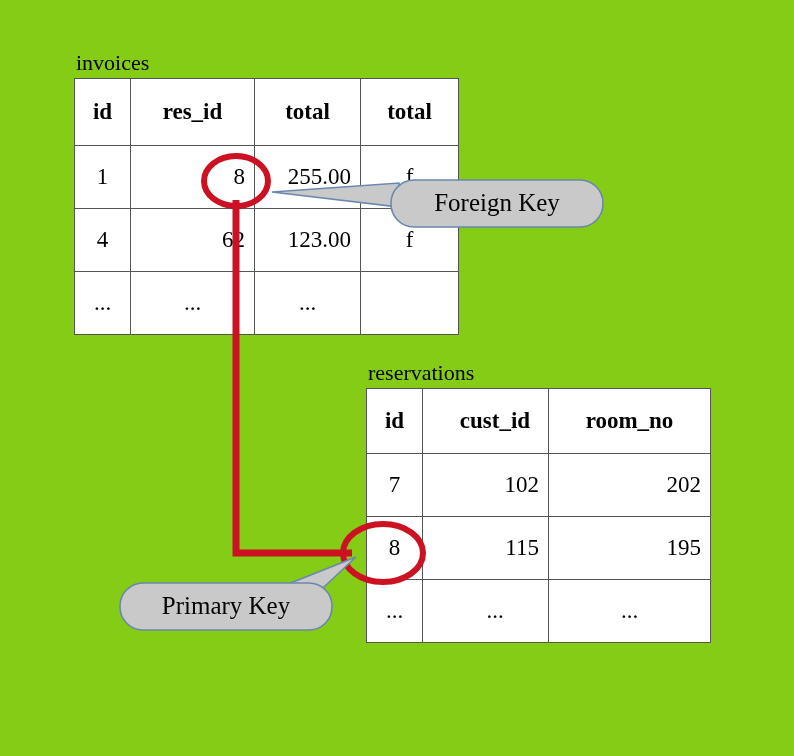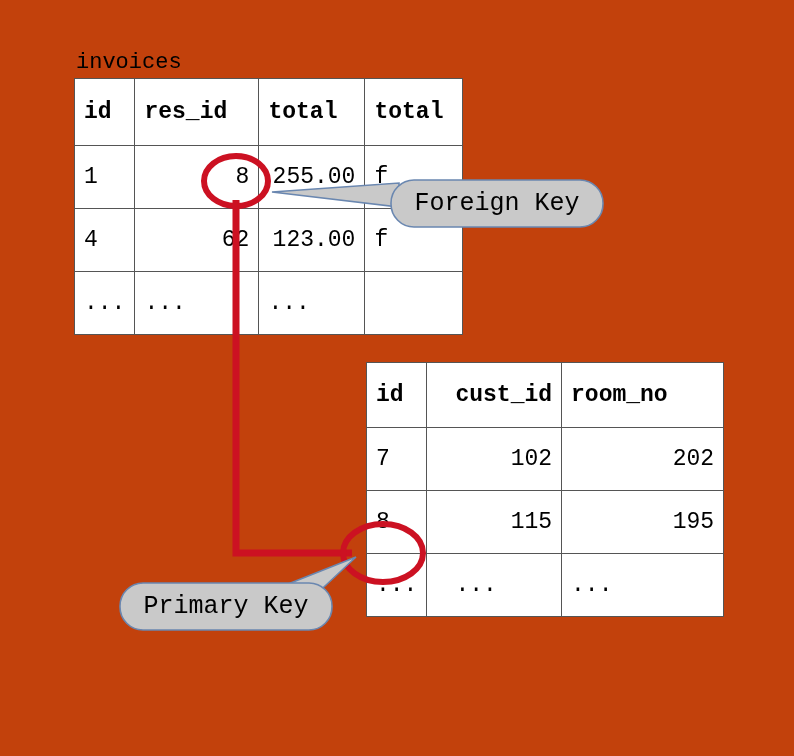--- a/index.html
+++ b/index.html
@@ -4,23 +4,23 @@
 <style>
   html, body {
     margin: 0;
     padding: 0;
     background: #ffffff;
   }
   #canvas {
     position: relative;
     width: 794px;
     height: 756px;
-    background: #c2410c;
+    background: #84cc16;
     overflow: hidden;
-    font-family: Liberation Mono, monospace;
+    font-family: Liberation Serif, serif;
   }
 
   
   .tbl-wrap { position: absolute; }
 
   .tbl-title {
     font-size: 22px;
     color: #000000;
     line-height: 1;
     white-space: nowrap;
@@ -39,21 +39,21 @@
     font-size: 23px;
     color: #000000;
     font-weight: normal;
     vertical-align: middle;
     box-sizing: border-box;
     white-space: nowrap;
   }
   table.db th {
     font-weight: bold;
   }
-  .al-left   { text-align: left; }
+  .al-left   { text-align: center; }
   .al-right  { text-align: right; }
   .al-center { text-align: right; }
 
   
   #tbl-invoices-wrap { left: 74px; top: 52px; }
   #tbl-invoices .c0 { width: 56px; }
   #tbl-invoices .c1 { width: 124px; }
   #tbl-invoices .c2 { width: 106px; }
   #tbl-invoices .c3 { width: 98px; }
   #tbl-invoices tr { height: 63px; }
@@ -118,20 +118,21 @@
         <td class="c0 al-left">...</td>
         <td class="c1 al-left">...</td>
         <td class="c2 al-left">...</td>
         <td class="c3 al-left"></td>
       </tr>
     </tbody>
       </table>
   </div>
 
   <div class="tbl-wrap" id="tbl-reservations-wrap">
+    <div class="tbl-title">reservations</div>
     <table class="db" id="tbl-reservations">
       <tbody>
           <tr class="hdr">
         <th class="c0 al-left">id</th>
         <th class="c1 al-left">cust_id</th>
         <th class="c2 al-left">room_no</th>
       </tr>
       <tr>
         <td class="c0 al-left">7</td>
         <td class="c1 al-right">102</td>

